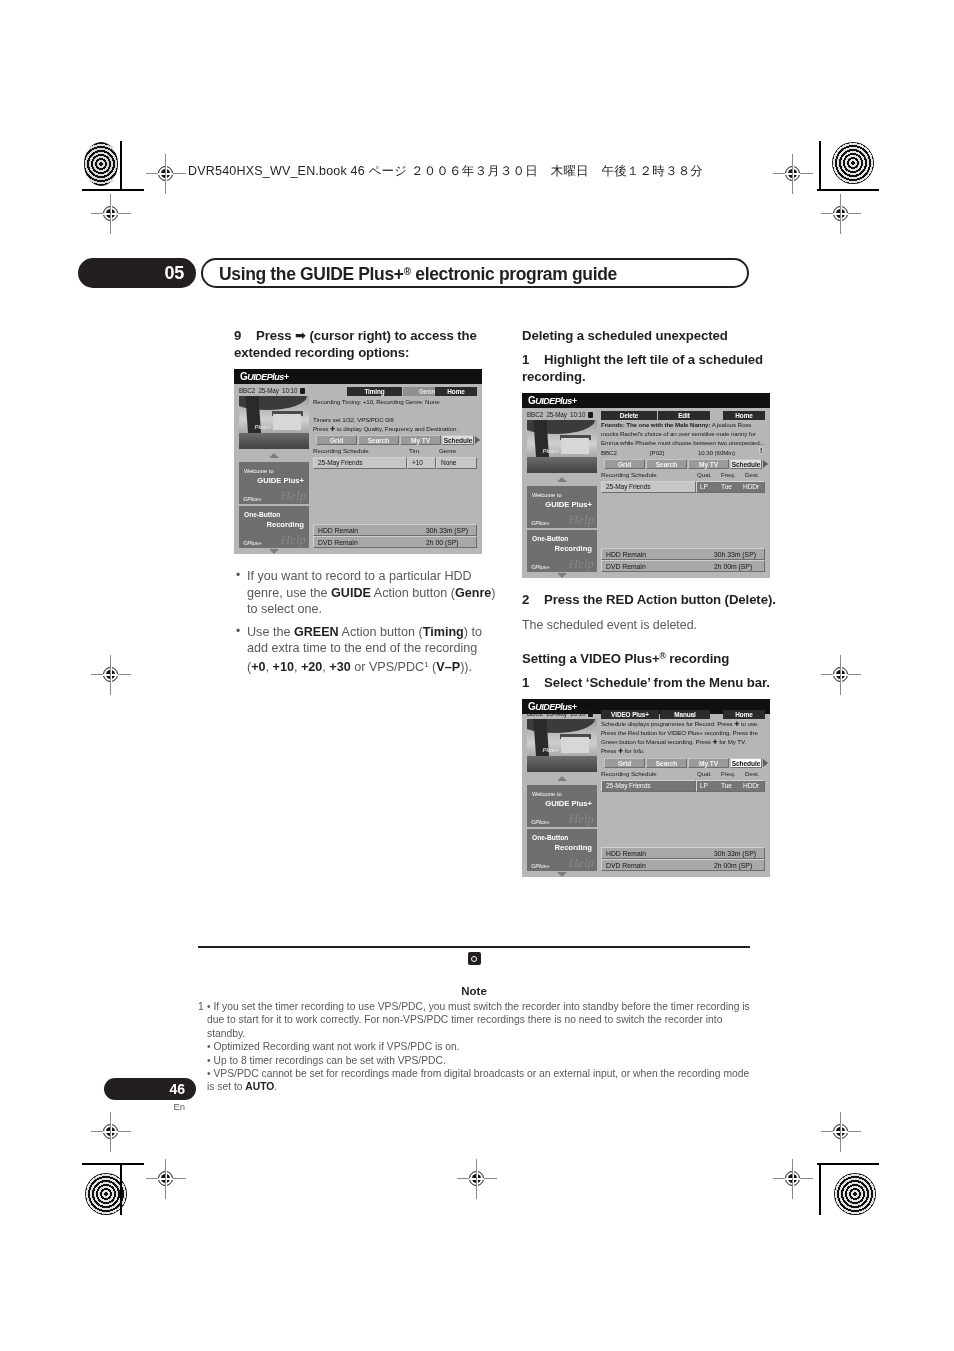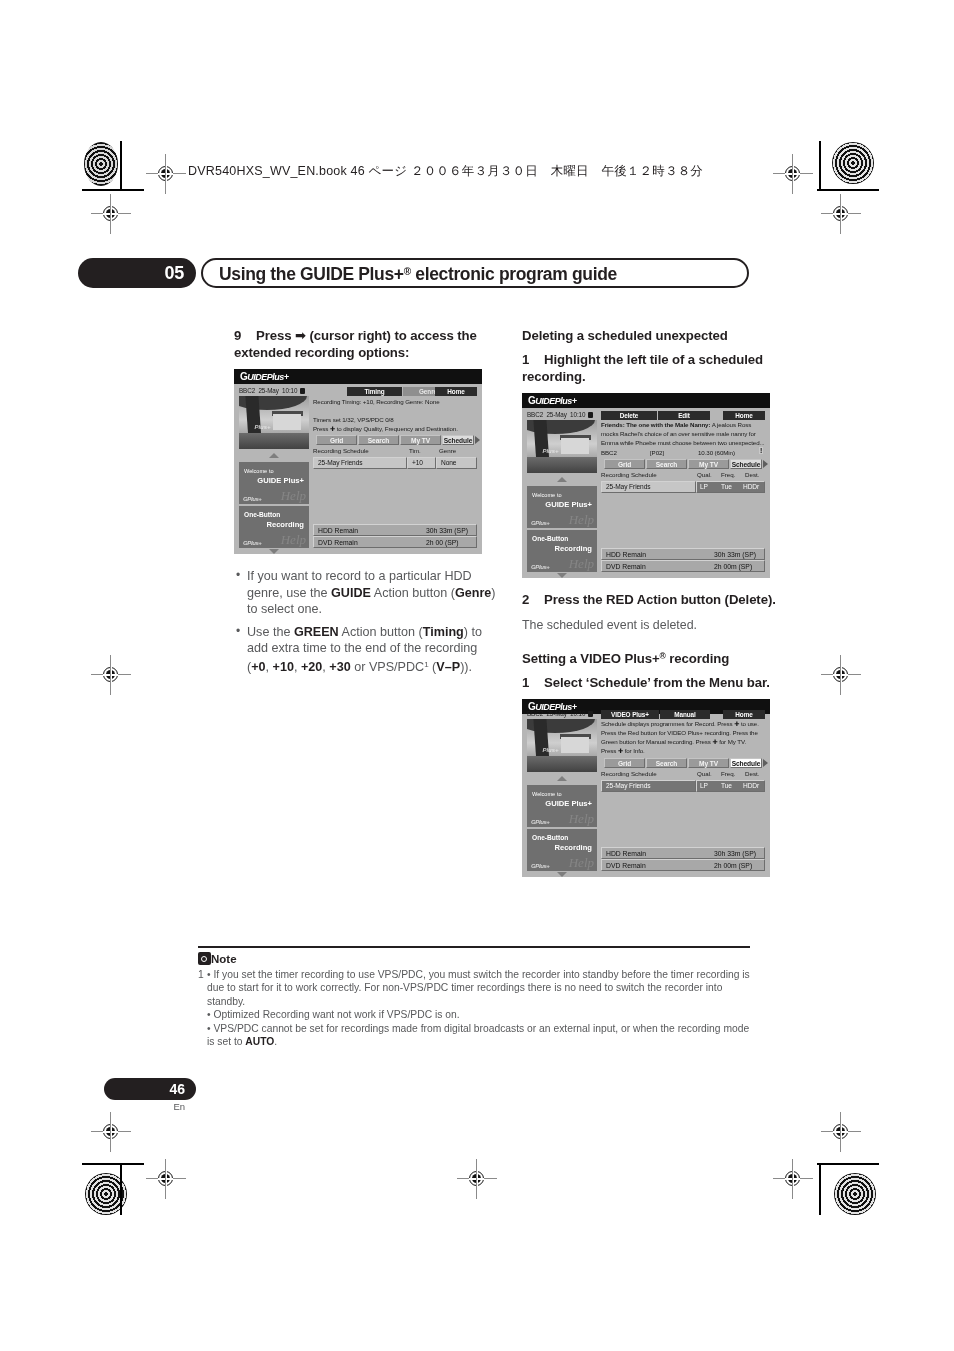--- a/index.html
+++ b/index.html
@@ -235,21 +235,21 @@
   .shot .remain .val{ position:absolute; left:0; top:0; }
 
   .shot .excl{
     position:absolute; color:#111; font-size:7px; font-weight:bold;
     background:#c9c9c9; padding:0 1px;
   }
 
   
   .note-wrap{ position:absolute; left:198px; top:946px; width:552px; }
   .note-rule{ height:2px; background:#231f20; margin-bottom:4px; }
-  .note-head{ display:flex; align-items:center; gap:0; margin-bottom:3px; }
+  .note-head{ display:flex; align-items:center; gap:20px; margin-bottom:3px;flex-direction:column; }
   .note-icon{
     width:13px; height:13px; background:#231f20; border-radius:2px; position:relative;
   }
   .note-icon::after{
     content:""; position:absolute; left:3px; top:3.5px; width:6px; height:6px;
     border:1.4px solid #fff; border-radius:50%; box-sizing:border-box;
   }
   .note-title{ font-size:11.5px; font-weight:bold; color:#231f20; }
   .note-body{ font-size:10.3px; line-height:13.4px; color:#58595b; }
   .note-body .fn{ display:flex; }
@@ -614,20 +614,21 @@
     <div class="note-head">
       <span class="note-icon"></span>
       <span class="note-title">Note</span>
     </div>
     <div class="note-body">
       <div class="fn">
         <span class="mk">1</span>
         <span>• If you set the timer recording to use VPS/PDC, you must switch the recorder into standby before the timer recording is due to start for it to work correctly. For non-VPS/PDC timer recordings there is no need to switch the recorder into standby.</span>
       </div>
       <div class="sub">• Optimized Recording want not work if VPS/PDC is on.</div>
+      <div class="sub">• Up to 8 timer recordings can be set with VPS/PDC.</div>
       <div class="sub"><span>• VPS/PDC cannot be set for recordings made from digital broadcasts or an external input, or when the recording mode is set to </span><b>AUTO</b><span>.</span></div>
     </div>
   </div>
 
   <div class="foot-pill">
     <span class="foot-num">46</span>
   </div>
   <div class="foot-en">En</div>
 
 </div>

